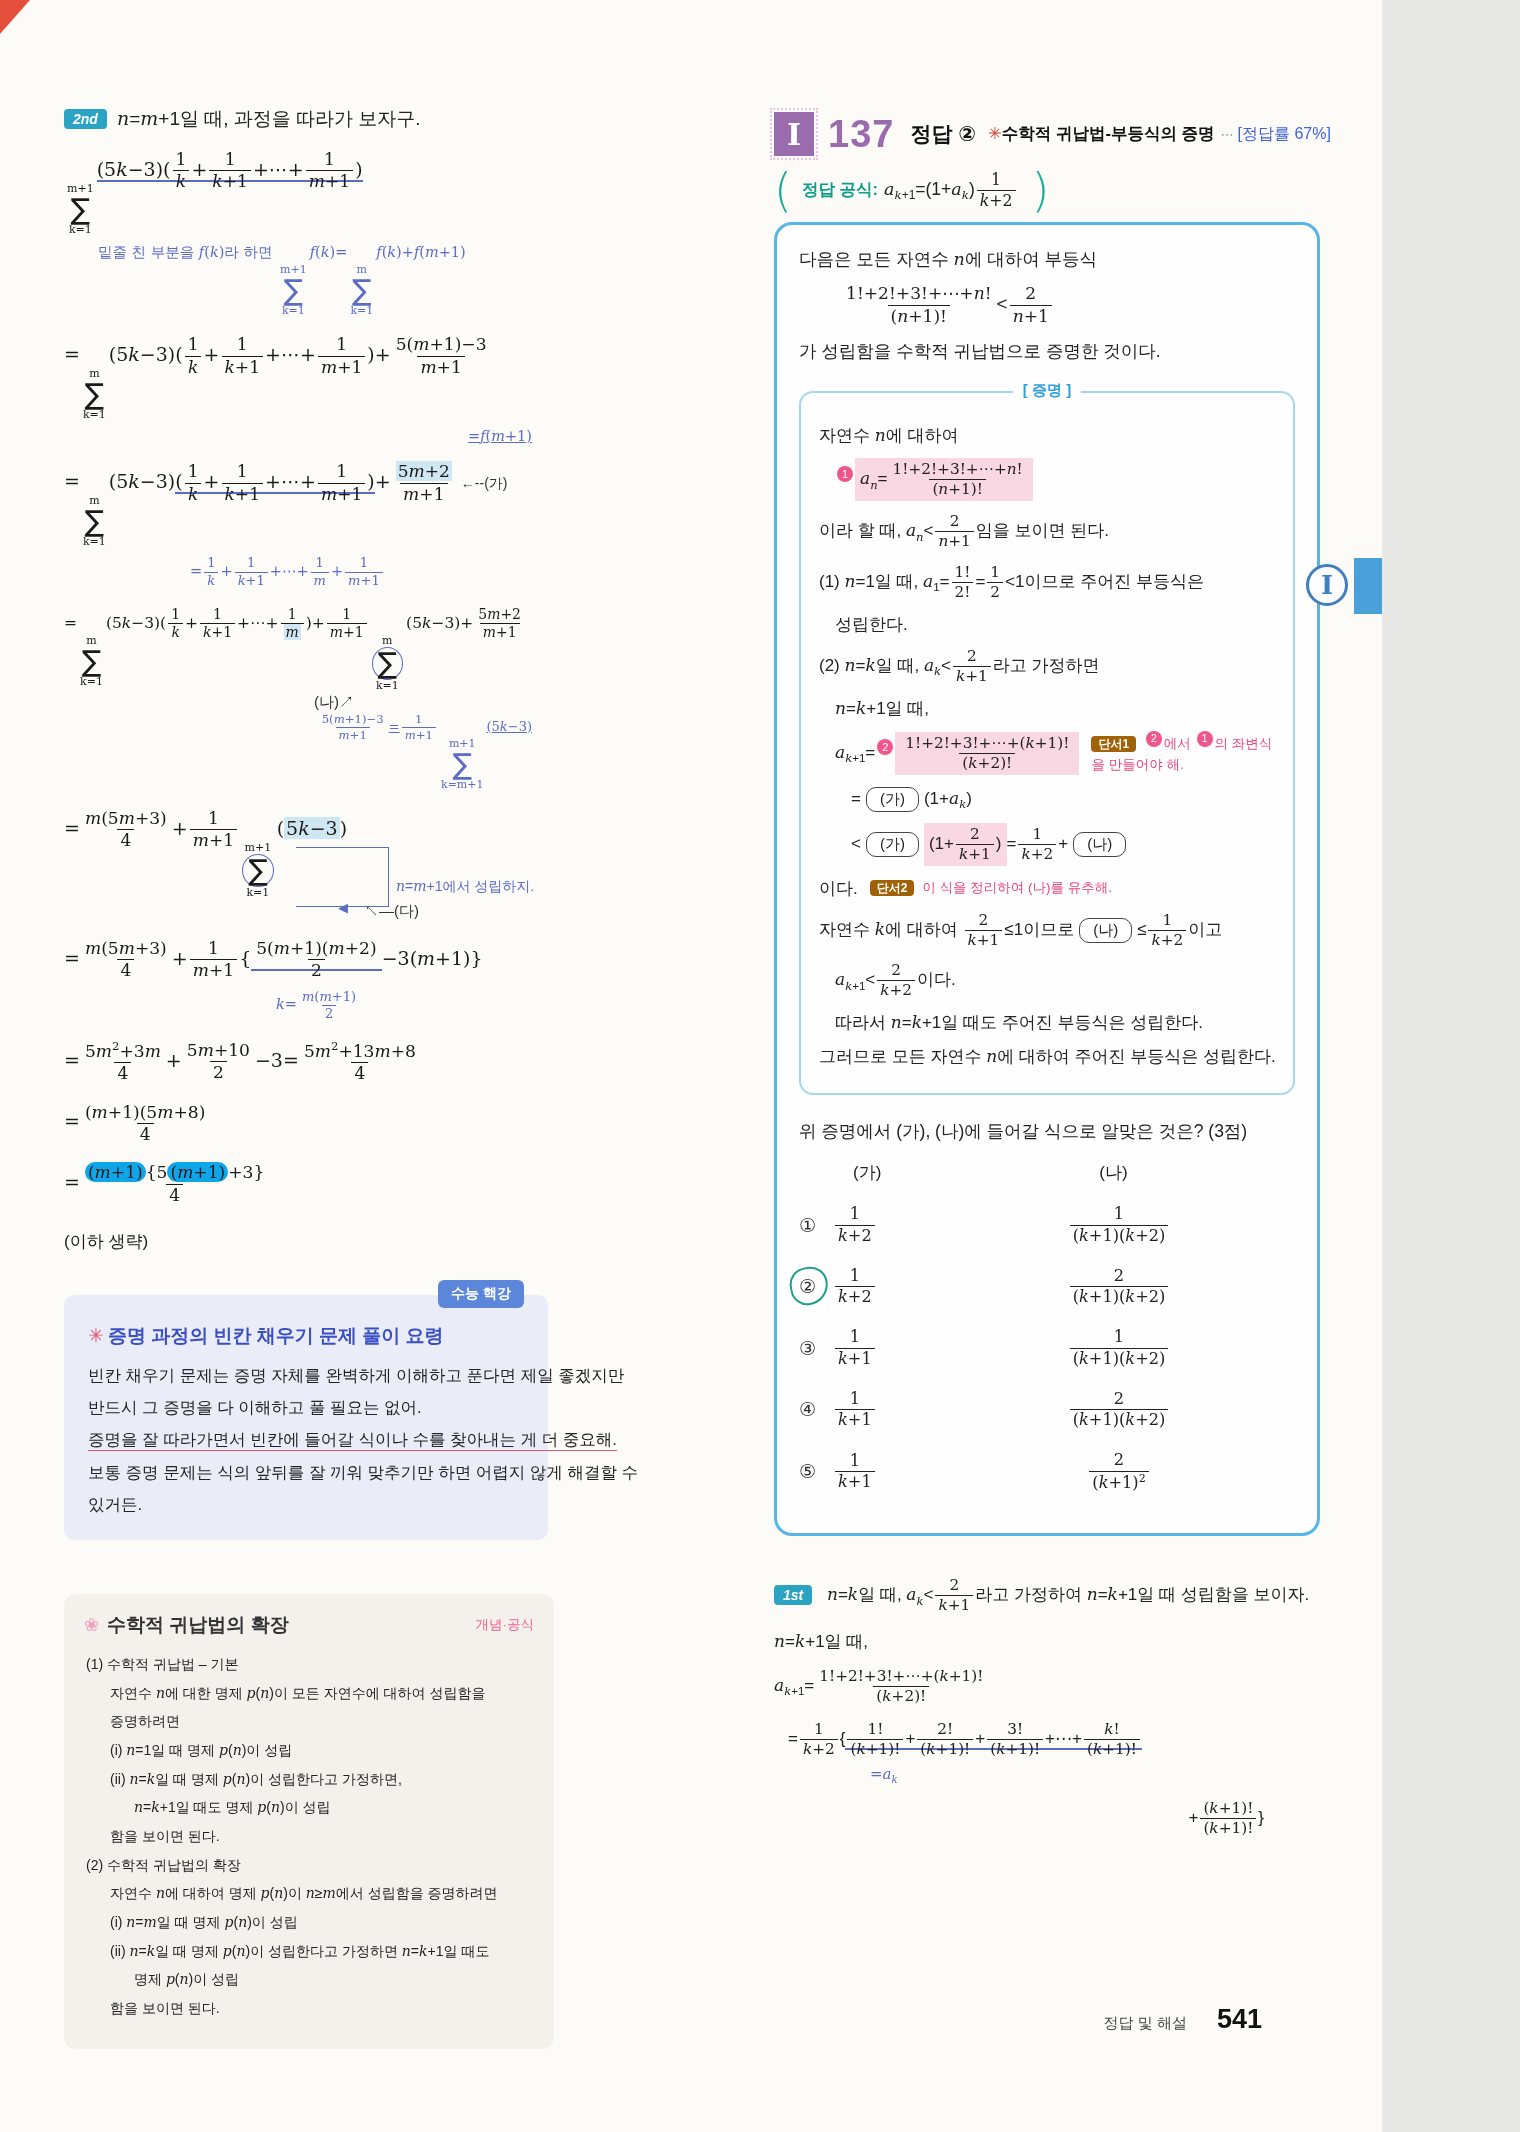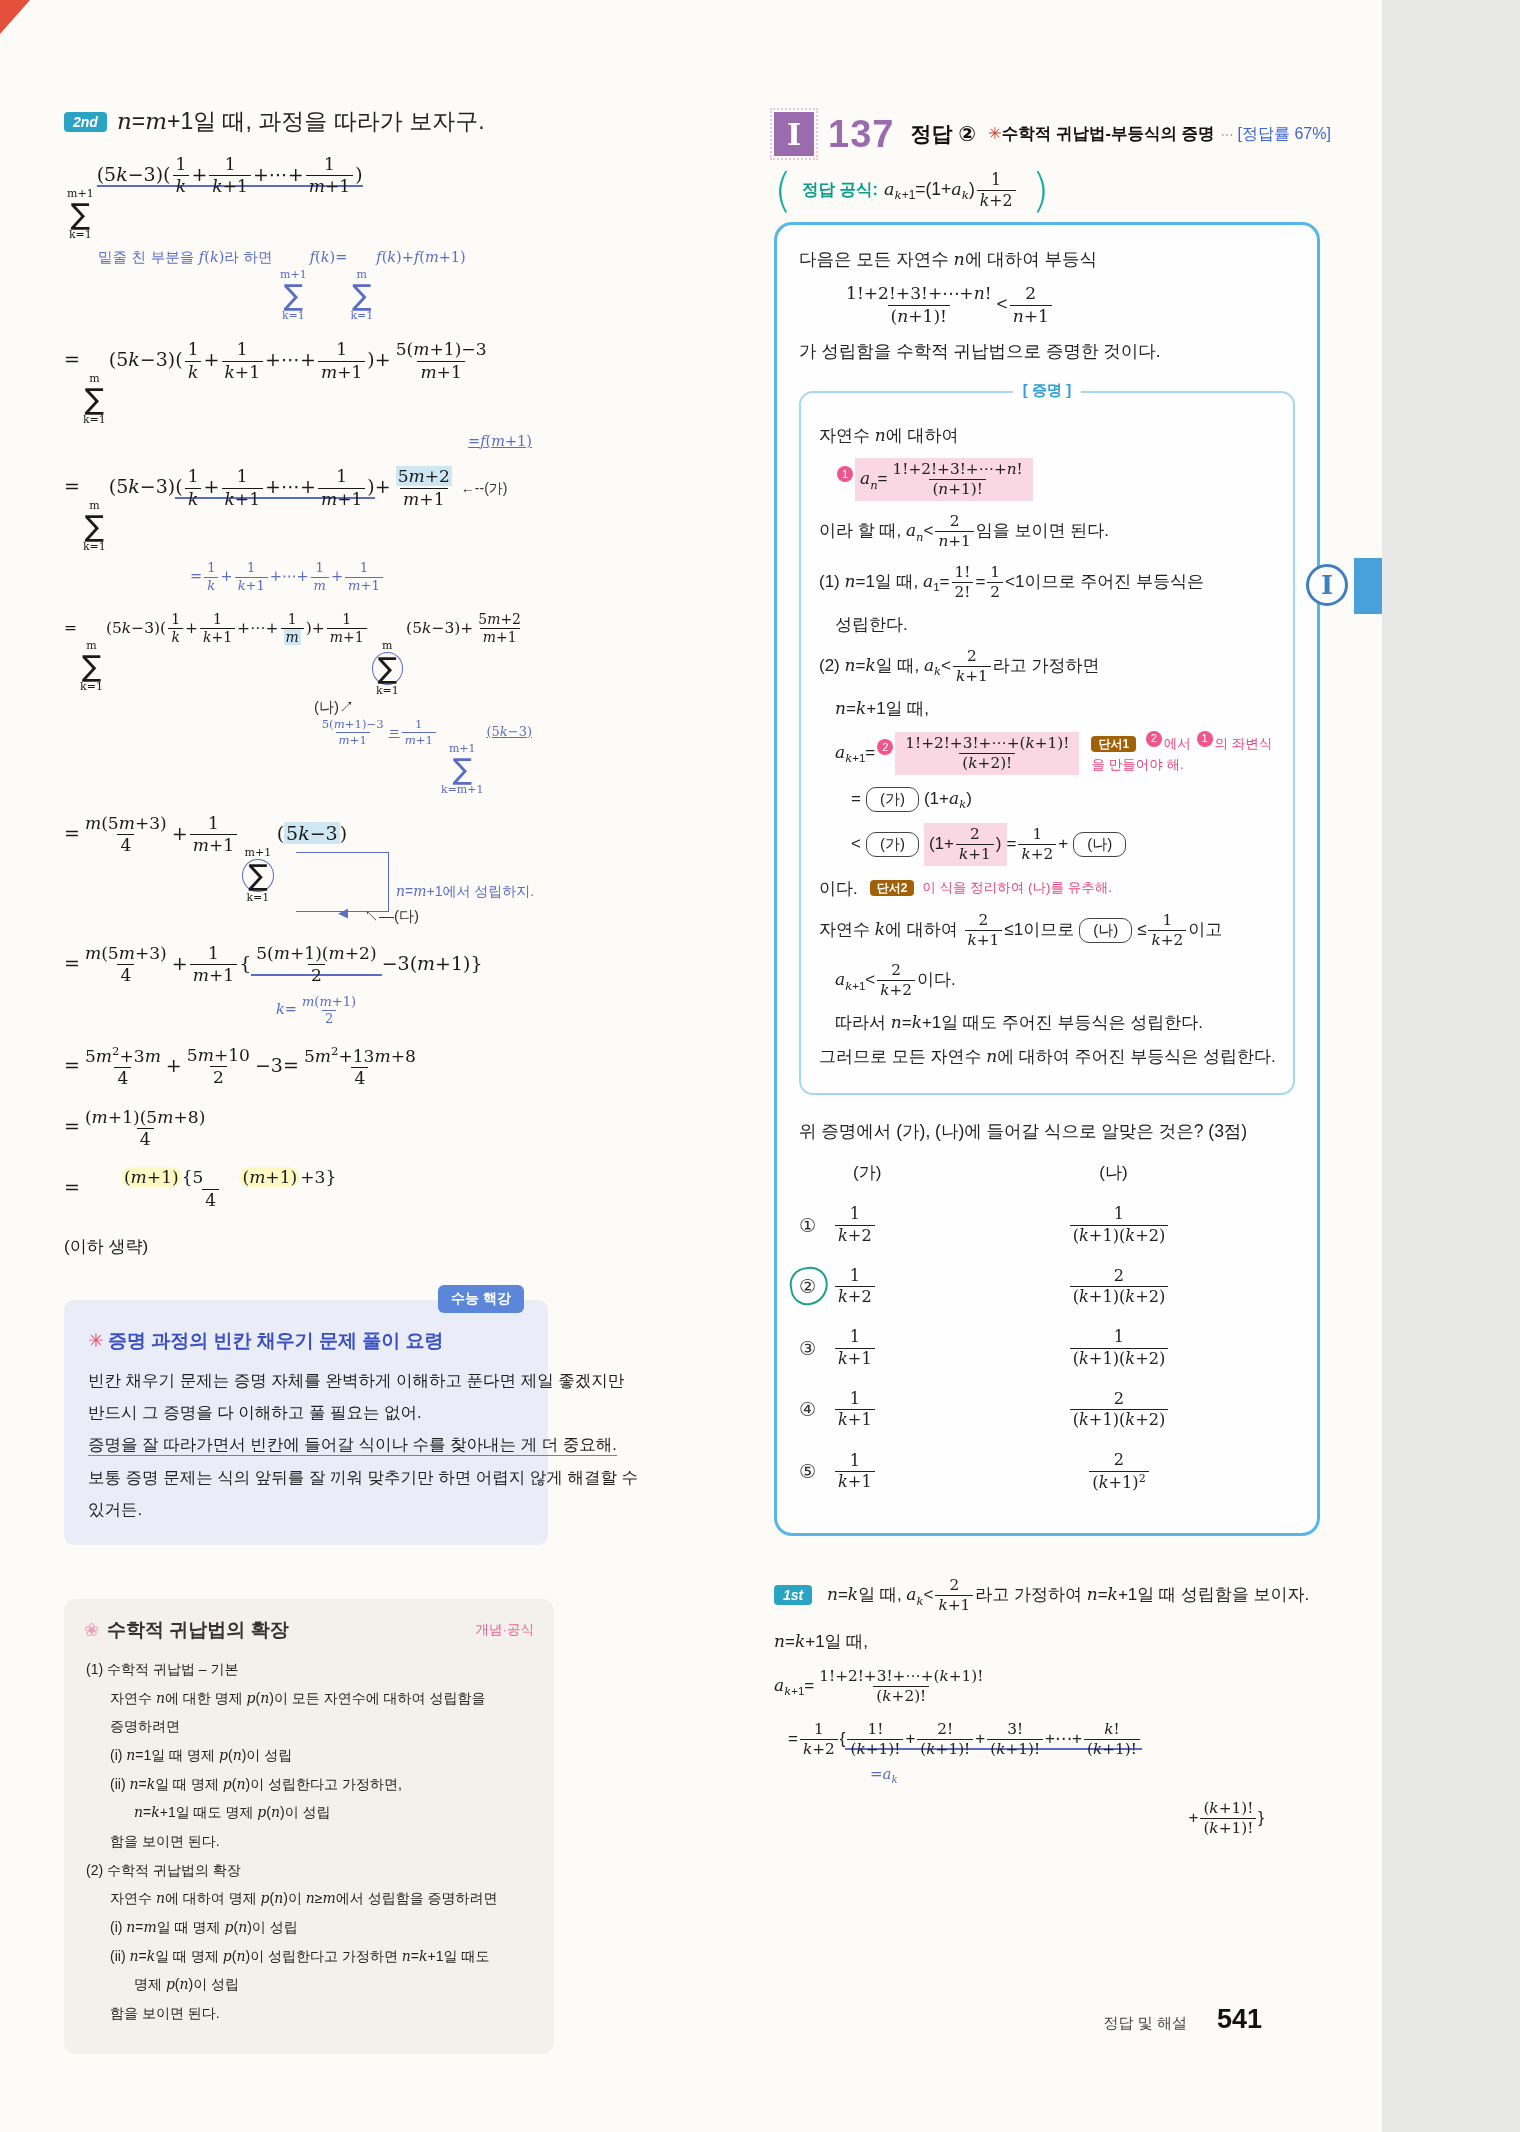--- a/index.html
+++ b/index.html
@@ -13,38 +13,38 @@
       margin:0 2px;font-size:.9em;font-family:"DejaVu Serif","DejaVu Sans",serif;}
   .mfn,.mfd{line-height:1.25;padding:0 3px;white-space:nowrap;}
   .mfd{border-top:1.3px solid currentColor;}
   .ms{display:inline-flex;flex-direction:column;align-items:center;margin:0 3px;vertical-align:-16px;}
   .mst,.msb{font-size:11px;line-height:1.1;font-family:"DejaVu Serif",serif;}
   .msg{font-size:29px;line-height:1;font-family:"DejaVu Sans",sans-serif;}
   .msc .msg{border:1.5px solid #5b6cc4;border-radius:50%;padding:1px 5px;}
   .mu{border-bottom:2px solid #5b6cc4;}
   .mhl{background:#cfe7f2;padding:0 2px;}
   .mhp{background:#f9d7e3;padding:2px 5px;display:inline-block;}
-  .mhv{background:#fef9c3;border-radius:11px;padding:0 3px;margin-left:36px;}
+  .mhv{background:#0ea5e9;border-radius:11px;padding:0 3px;}
   .mbx{display:inline-block;border:1.3px solid #444;border-radius:10px;padding:2px 13px;margin:0 5px;
        font-size:15px;background:#fff;font-family:"Liberation Sans",sans-serif;}
   .mcb{display:inline-flex;width:16px;height:16px;border-radius:50%;background:#f0558c;color:#fff;
        font-size:11px;align-items:center;justify-content:center;vertical-align:super;margin:0 2px;
        font-family:"Liberation Sans",sans-serif;font-style:normal;}
   .mbdg{background:#a16207;color:#fff;font-size:12px;font-weight:bold;padding:1px 7px;border-radius:4px;
         margin-right:4px;white-space:nowrap;}
   .man{font-family:"Liberation Sans",sans-serif;font-size:14px;color:#333;}
   .mi{font-family:"DejaVu Serif","Liberation Serif",serif;font-style:italic;}
   sub,sup{font-size:.68em;}
 
   
   .col-left{position:absolute;left:64px;top:106px;width:484px;}
   .step-line{display:flex;align-items:center;gap:10px;margin-bottom:6px;}
   .badge-step{background:#2ba3c2;color:#fff;font-weight:bold;font-style:italic;font-size:14px;
               padding:2px 9px;border-radius:4px;}
-  .step-text{font-size:23px;}
+  .step-text{font-size:19px;}
   .mathblock{position:relative;font-family:"DejaVu Serif","DejaVu Sans",serif;font-size:19px;color:#1a1a1a;}
   .mline{white-space:nowrap;margin:17px 0;}
   .bluenote{color:#5b6cc4;font-size:14.5px;margin-top:-10px;font-family:"DejaVu Serif",serif;}
   .right{text-align:right;padding-right:16px;text-decoration:underline;}
   .mid{padding-left:126px;}
   .mid2{padding-left:212px;}
   .small{font-size:13px;}
   .indent1{padding-left:34px;}
   .squeeze{font-size:15.5px;}
   .nanote,.danote{font-family:"Liberation Sans",sans-serif;font-size:15px;color:#333;}

